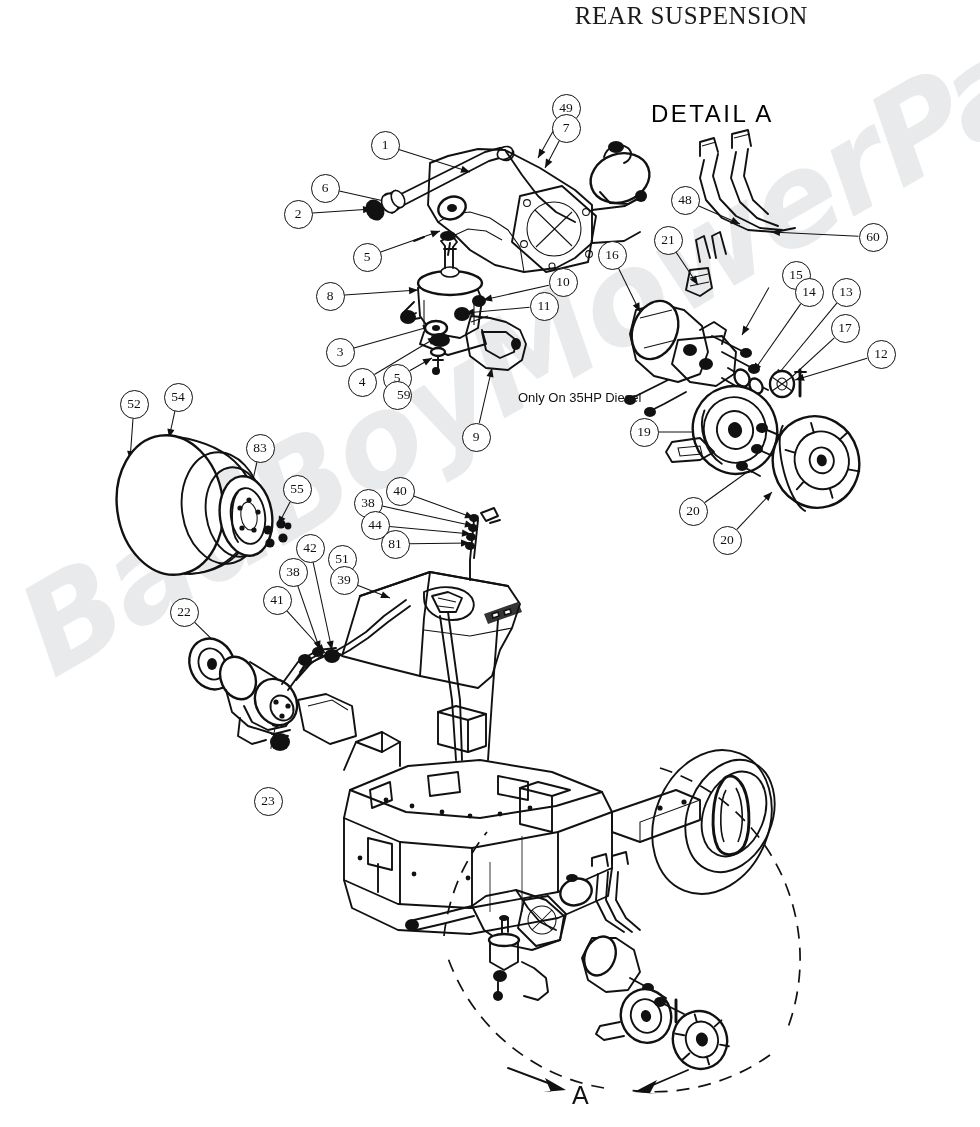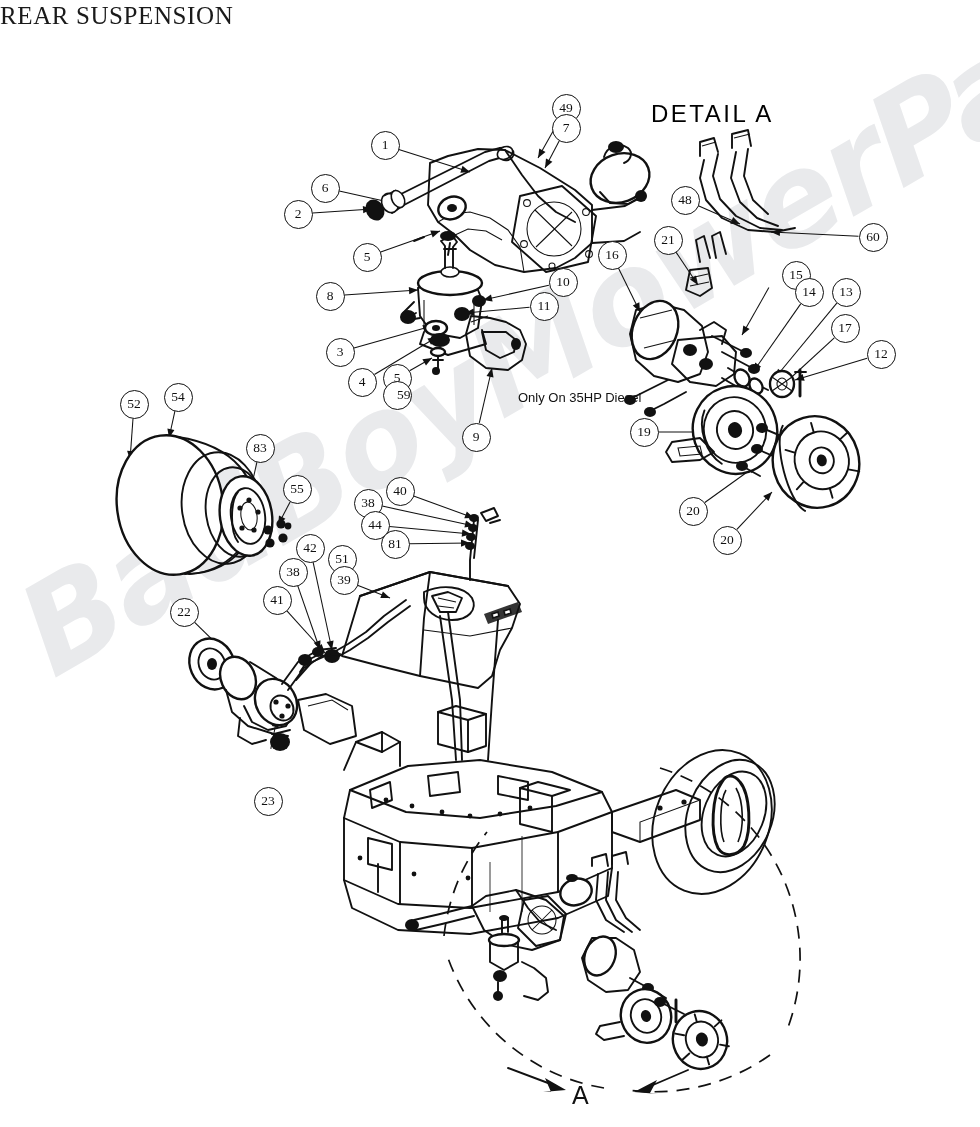--- a/index.html
+++ b/index.html
@@ -17,21 +17,21 @@
     width: 980px;
     height: 1127px;
     background: #ffffff;
     overflow: hidden;
   }
   #page-title {
     position: absolute;
     top: 2px;
     left: 0;
     width: 808px;
-    text-align: left;
+    text-align: right;
     font-family: "Liberation Serif", serif;
     font-size: 25px;
     letter-spacing: 0.6px;
     color: #1a1a1a;
     white-space: nowrap;
   }
   #detail-a-label {
     position: absolute;
     left: 651px;
     top: 100px;

